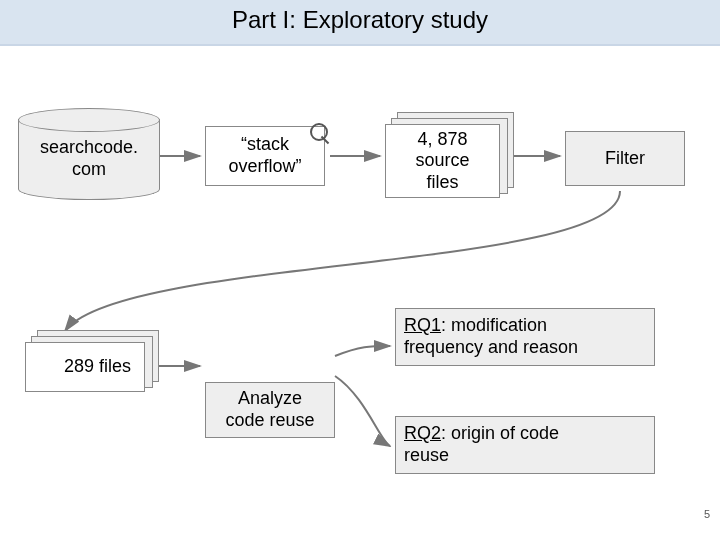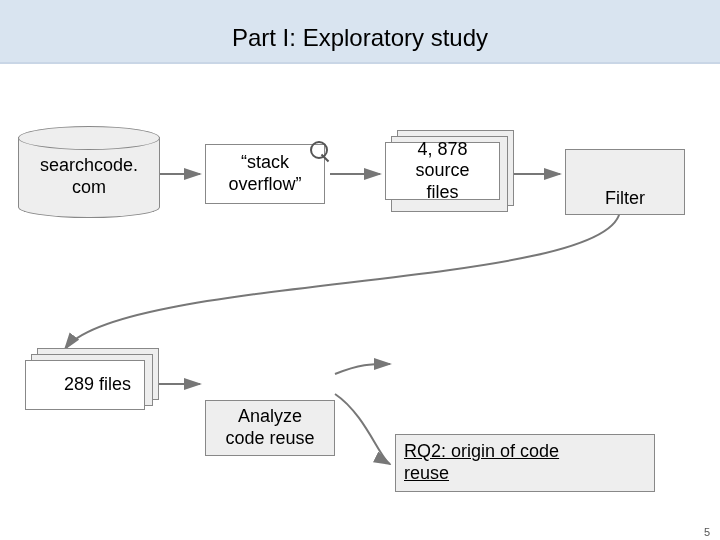--- a/index.html
+++ b/index.html
@@ -1,16 +1,16 @@
 <!DOCTYPE html>
 <html><head>
 <meta charset="utf-8">
 <style>
   html,body{margin:0;padding:0;width:720px;height:540px;font-family:Arial,Helvetica,sans-serif;background:#fff;color:#000;}
-  .title-bar{background:#d9e4f0;width:100%;padding:24px 0 10px 0;text-align:center;font-size:24px;border-bottom:2px solid #c9d6e6;}
+  .title-bar{background:#d9e4f0;width:100%;padding:6px 0 10px 0;text-align:center;font-size:24px;border-bottom:2px solid #c9d6e6;}
   .stage{position:relative;width:720px;height:480px;}
   .box{position:absolute;border:1px solid #888;background:#eee;text-align:center;display:flex;align-items:center;justify-content:center;font-size:18px;line-height:1.2;padding:4px;box-sizing:border-box;}
   .box-white{background:#fff;}
   .cylinder{position:absolute;width:140px;height:90px;}
   .cyl-top{width:140px;height:22px;border:1px solid #888;border-radius:50%;background:#eee;position:absolute;top:0;left:0;z-index:2;}
   .cyl-body{width:140px;height:80px;border:1px solid #888;border-top:none;border-radius:0 0 70px 70px/0 0 11px 11px;background:#eee;position:absolute;top:11px;left:0;display:flex;align-items:center;justify-content:center;font-size:18px;line-height:1.2;text-align:center;}
   .stack{position:absolute;border:1px solid #888;background:#eee;}
   .stack2{top:-6px;left:6px;}
   .stack3{top:-12px;left:12px;}
   .magnifier{position:absolute;width:22px;height:22px;top:-4px;right:-8px;}
@@ -63,47 +63,51 @@
 overflow”</span>
     <div class="magnifier">
       <div class="mg-circle"></div>
         <div class="mg-handle"></div>
     </div>
   </div>
 
   <div style="position:absolute;left:385px;top:78px;width:115px;height:74px;">
     <div class="stack stack3" style="width:115px;height:74px;"></div>
     <div class="stack stack2" style="width:115px;height:74px;"></div>
-    <div class="box" style="left:0;top:0;width:115px;height:58px;background:#fff;position:absolute;">
+    <div class="box" style="left:0;top:0;width:115px;height:74px;background:#fff;position:absolute;">
       <span style="white-space:pre-line;">4, 878
 source
 files</span>
     </div>
   </div>
 
-  <div class="box" style="left:565px;top:85px;width:120px;height:66px;align-items:flex-end;">
+  <div class="box" style="left:565px;top:85px;width:120px;height:55px;">
     <span>Filter</span>
   </div>
 
   <div style="position:absolute;left:25px;top:296px;width:120px;height:50px;">
     <div class="stack stack3" style="width:120px;height:50px;"></div>
     <div class="stack stack2" style="width:120px;height:50px;"></div>
     <div class="box" style="left:0;top:0;width:120px;height:50px;background:#fff;position:absolute;padding-left:29px;">
       <span>289 files</span>
     </div>
   </div>
 
   <div class="box" style="left:205px;top:292px;width:130px;height:56px;margin-top:44px;">
     <span style="white-space:pre-line;">Analyze
 code reuse</span>
   </div>
 
+  <div class="box" style="left:395px;top:262px;width:260px;height:58px;text-align:left;justify-content:flex-start;padding-left:8px;">
+    <span style="white-space:pre-line;text-align:left;"><u>RQ1</u>: modification
+frequency and reason</span>
+  </div>
 
   <div class="box" style="left:395px;top:370px;width:260px;height:58px;text-align:left;justify-content:flex-start;padding-left:8px;">
-    <span style="white-space:pre-line;text-align:left;text-decoration:underline;"><u>RQ2</u>: origin of code
+    <span style="white-space:pre-line;text-align:left;"><u>RQ2</u>: origin of code
 reuse</span>
   </div>
 
   <div class="page-num">
     <span>5</span>
   </div>
 
 </div>
 
 </body></html>

